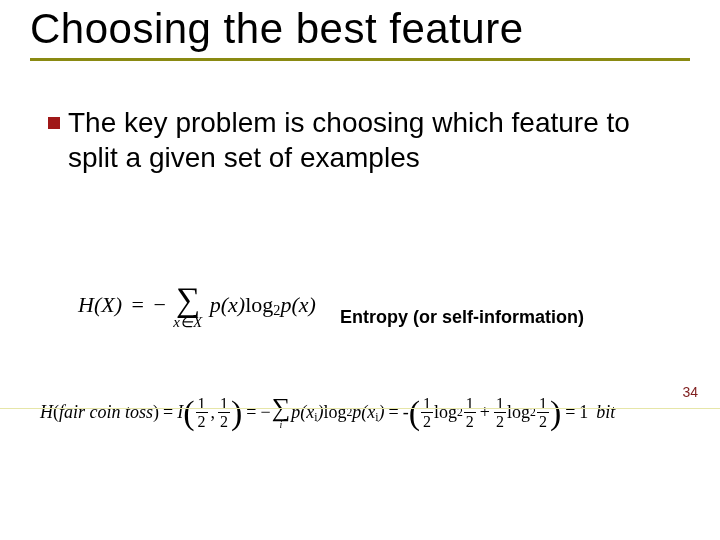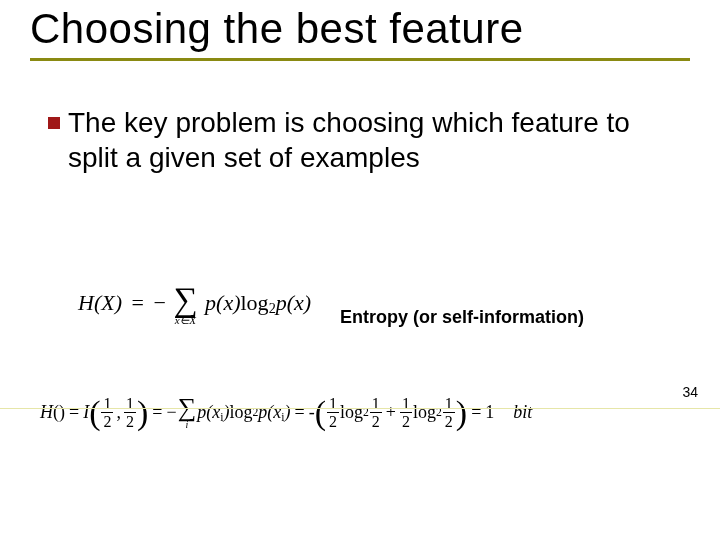--- a/index.html
+++ b/index.html
@@ -81,21 +81,21 @@
   }
   .eq1 .upright { font-style: normal; }
   .eq1 .sum {
     display: inline-block;
     vertical-align: middle;
     text-align: center;
     line-height: 1;
     margin: 0 2px;
   }
   .eq1 .sum .sigma { font-size: 34px; font-style: normal; }
-  .eq1 .sum .lim { font-size: 11px; display:block; margin-top:-2px;}
+  .eq1 .sum .lim { font-size: 15px; display:block; margin-top:-2px;}
   .eq1 sub { font-size: 0.65em; font-style: normal; vertical-align: -0.25em; }
 
   .eq2 {
     position: absolute;
     left: 40px;
     top: 395px;
     width: 648px;
     font-family: "Cambria Math", "Times New Roman", serif;
     font-size: 18px;
     font-style: italic;
@@ -133,21 +133,21 @@
     line-height: 0;
     position: relative;
     top: 0px;
   }
   .page-num {
     position: absolute;
     right: 22px;
     bottom: 12px;
     font-family: Arial, sans-serif;
     font-size: 14px;
-    color: #000000;
+    color: #7f1d1d;
     text-align: right;
   }
   .bottom-line {
     position: absolute;
     left: 0;
     bottom: 3px;
     width: 720px;
     border-top: 1px solid #e6e6a8;
   }
 </style>
@@ -177,20 +177,21 @@
     <span class="sum">
       <span class="sigma">∑</span>
       <span class="lim">x∈X</span>
     </span>
     <span>p(x)</span><span class="upright">log</span><sub>2</sub><span>p(x)</span>
   </div>
 
   <div class="eq2">
     <span>H</span>
       <span class="upright">(</span>
+      <span style="font-style:italic;">fair coin toss</span>
       <span class="upright">)</span>
     <span class="upright" style="margin:0 4px;">=</span>
     <span>I</span>
       <span class="bigparen">(</span>
       <span class="frac">
       <span class="num">1</span>
       <span class="den">2</span>
     </span>
       <span class="upright" style="margin:0 2px;">,</span>
       <span class="frac">
@@ -228,18 +229,18 @@
     </span>
       <span class="upright">log</span>
       <sub>2</sub>
     <span class="frac">
       <span class="num">1</span>
       <span class="den">2</span>
     </span>
       <span class="bigparen">)</span>
     <span class="upright" style="margin:0 4px;">=</span>
     <span class="upright">1</span>
-    <span style="margin-left:19px;text-align:center;">bit</span>
+    <span style="margin-left:8px;text-align:center;">bit</span>
   </div>
 
   <div class="page-num">34</div>
   <div class="bottom-line"></div>
 </div>
 
 </body></html>

